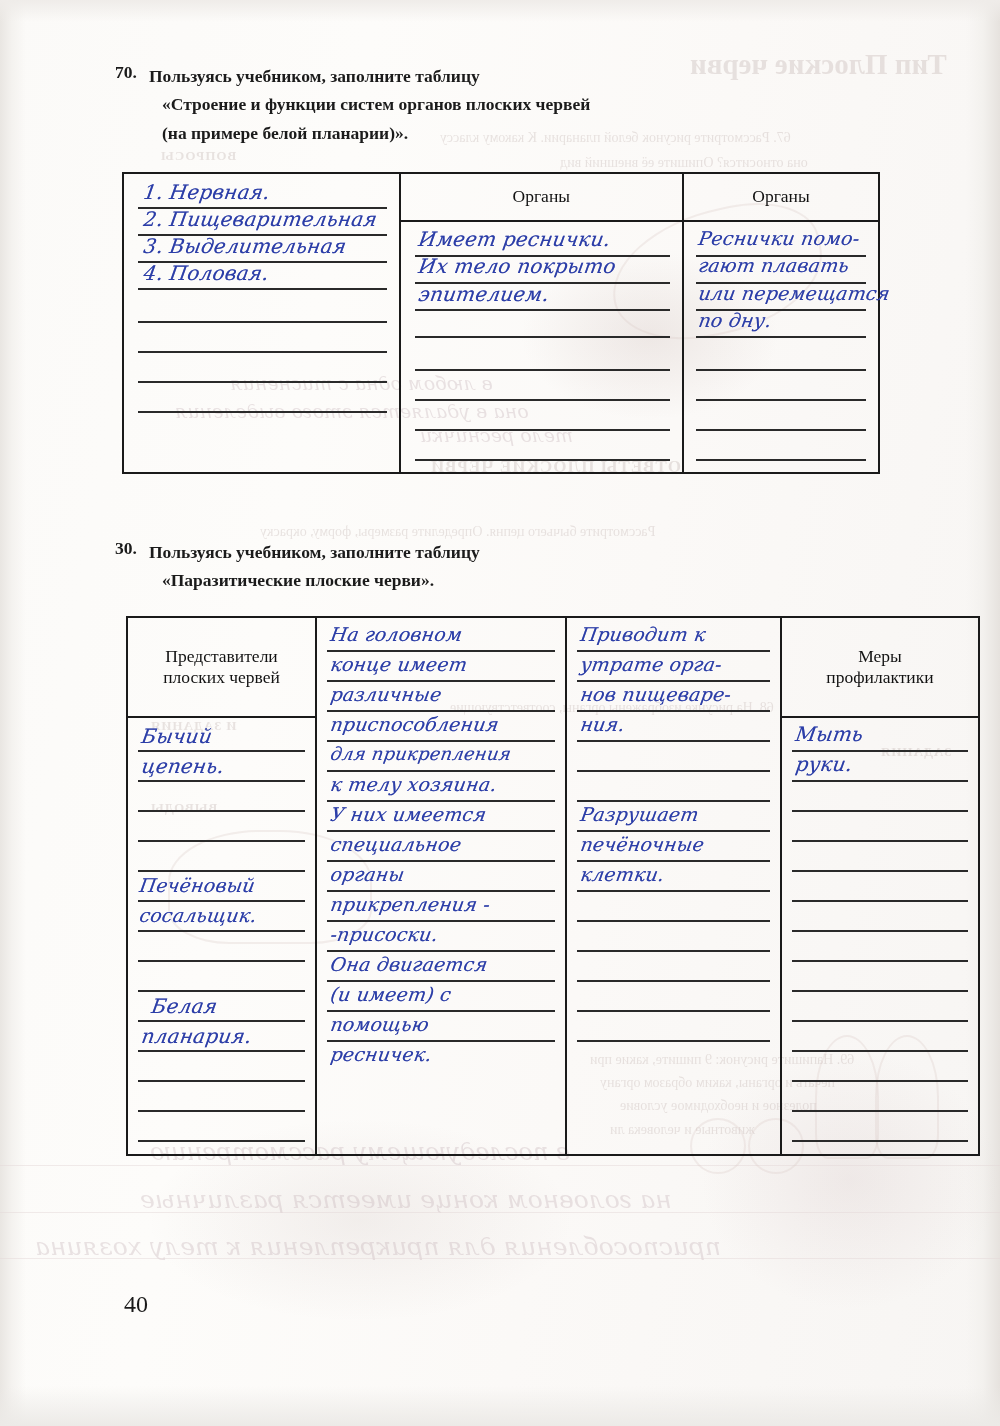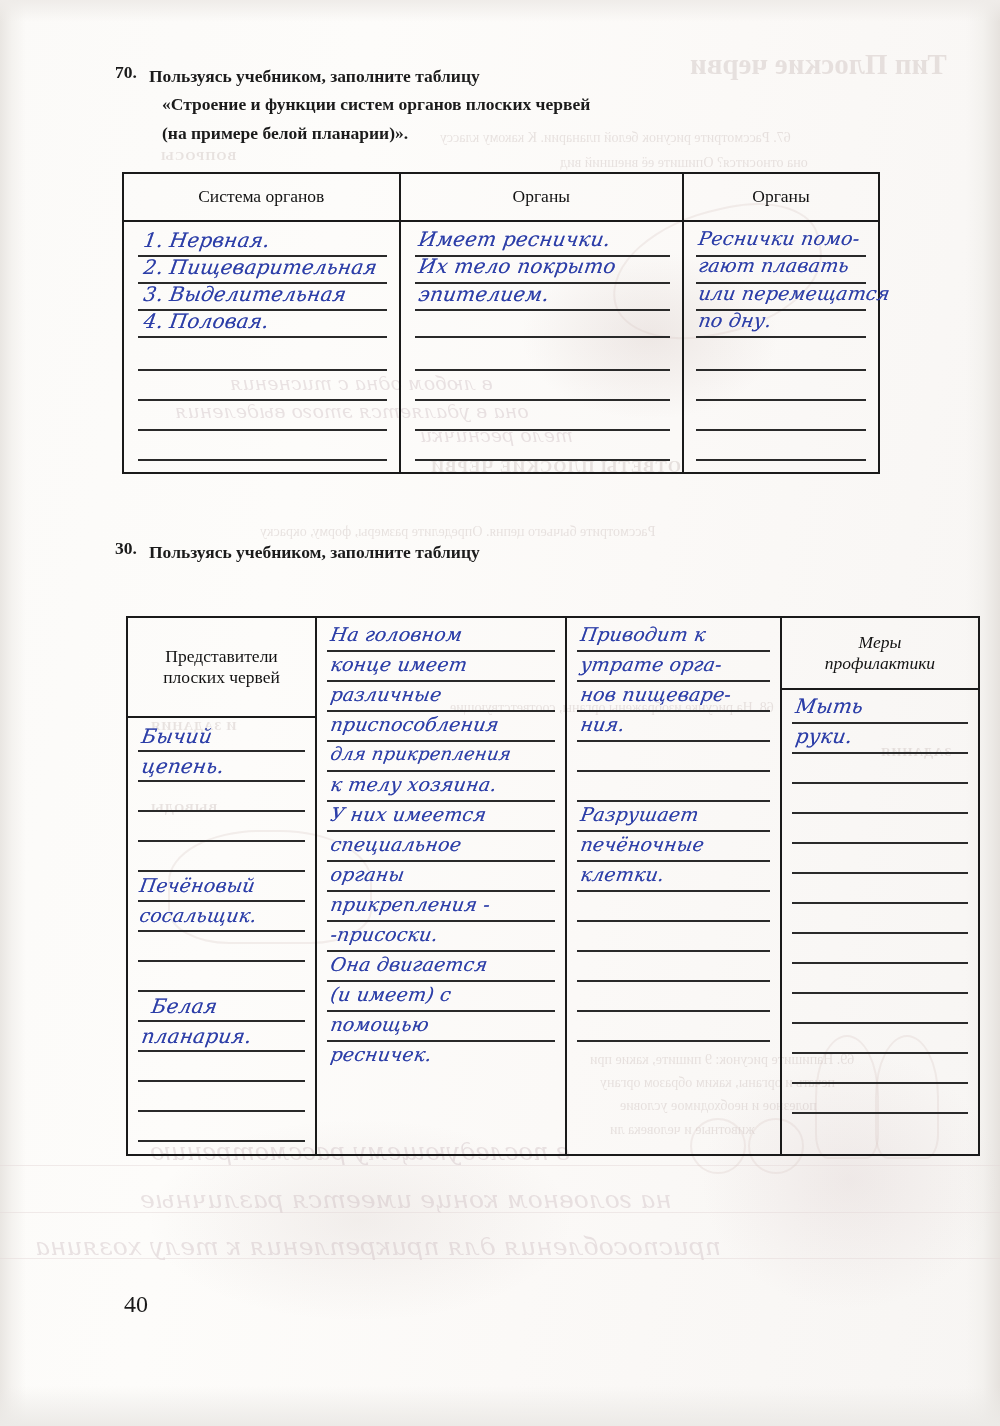--- a/index.html
+++ b/index.html
@@ -149,21 +149,20 @@
     <div class="lines">
       <div class="ln">Пользуясь учебником, заполните таблицу</div>
       <div class="ln ind">«Строение и функции систем органов плоских червей</div>
       <div class="ln ind">(на примере белой планарии)».</div>
     </div>
   </div>
 
   <div class="tbl" style="left:122px;top:172px;width:758px;height:302px;">
 
     <div class="col" style="width:278px;">
-      <div class="thead" style="height:48px;">Система органов</div>
       <div class="body" style="height:250px;">
         <div class="rule" style="left:14px;right:12px;top:33px;"></div>
         <div class="rule" style="left:14px;right:12px;top:60px;"></div>
         <div class="rule" style="left:14px;right:12px;top:87px;"></div>
         <div class="rule" style="left:14px;right:12px;top:114px;"></div>
         <div class="rule" style="left:14px;right:12px;top:147px;"></div>
         <div class="rule" style="left:14px;right:12px;top:177px;"></div>
         <div class="rule" style="left:14px;right:12px;top:207px;"></div>
         <div class="rule" style="left:14px;right:12px;top:237px;"></div>
 
@@ -209,20 +208,21 @@
         <div class="hw sk" style="left:13px;top:60px;font-size:19px;">или перемещатся</div>
         <div class="hw sk" style="left:13px;top:87px;font-size:19px;">по дну.</div>
       </div>
     </div>
   </div>
 
   <div class="task" style="left:115px;top:538px;font-size:17.5px;">
     <span class="num">30.</span>
     <div class="lines">
       <div class="ln">Пользуясь учебником, заполните таблицу</div>
+      <div class="ln ind">«Паразитические плоские черви».</div>
     </div>
   </div>
 
   <div class="tbl" style="left:126px;top:616px;width:854px;height:540px;">
 
     <div class="col" style="width:190px;">
       <div class="thead multi" style="height:100px;white-space:pre-line;">Представители
 плоских червей</div>
       <div class="body" style="height:436px;">
         <div class="rule" style="left:10px;right:10px;top:32px;"></div>
@@ -310,21 +310,21 @@
         <div class="hw sk" style="left:12px;top:65px;font-size:19px;">нов пищеваре-</div>
         <div class="hw sk" style="left:12px;top:95px;font-size:19px;">ния.</div>
 
         <div class="hw sk" style="left:12px;top:185px;font-size:19px;">Разрушает</div>
         <div class="hw sk" style="left:12px;top:215px;font-size:19px;">печёночные</div>
         <div class="hw sk" style="left:12px;top:245px;font-size:19px;">клетки.</div>
       </div>
     </div>
 
     <div class="col" style="width:197px;">
-      <div class="thead multi" style="height:72px;white-space:pre-line;font-style:italic;">Меры
+      <div class="thead multi" style="height:100px;white-space:pre-line;">Меры
 профилактики</div>
       <div class="body" style="height:436px;">
         <div class="rule" style="left:10px;right:10px;top:32px;"></div>
         <div class="rule" style="left:10px;right:10px;top:62px;"></div>
         <div class="rule" style="left:10px;right:10px;top:92px;"></div>
         <div class="rule" style="left:10px;right:10px;top:122px;"></div>
         <div class="rule" style="left:10px;right:10px;top:152px;"></div>
         <div class="rule" style="left:10px;right:10px;top:182px;"></div>
         <div class="rule" style="left:10px;right:10px;top:212px;"></div>
         <div class="rule" style="left:10px;right:10px;top:242px;"></div>

